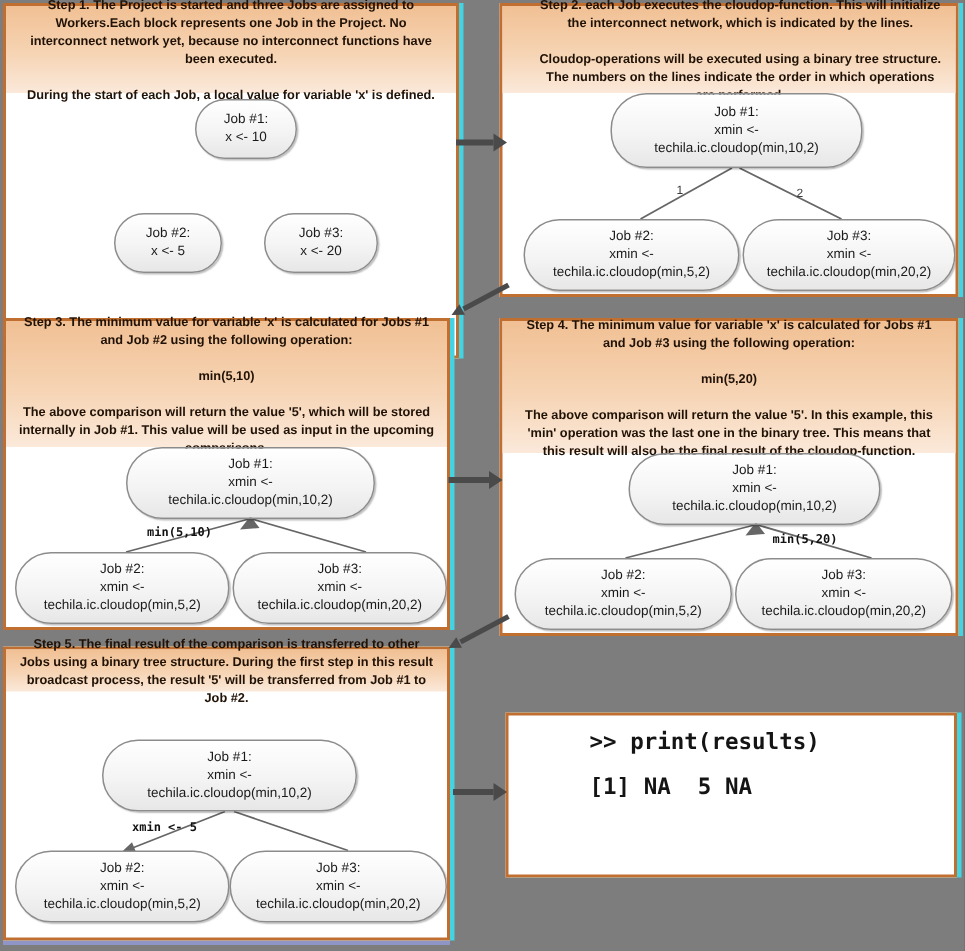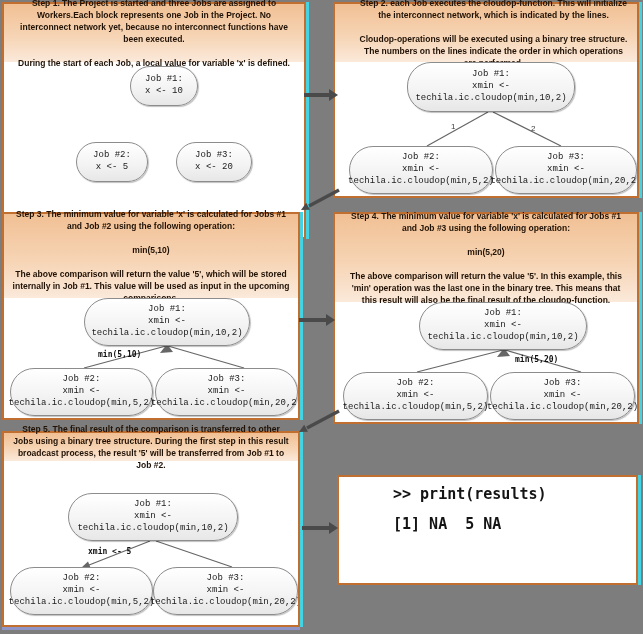--- a/index.html
+++ b/index.html
@@ -36,21 +36,20 @@
   .node{
     position:absolute;
     border:1.4px solid #8c8c8c;
     border-radius:24px;
     background:linear-gradient(180deg,#ffffff 0%,#f4f4f4 55%,#e7e7e7 100%);
     box-sizing:border-box;
     display:flex;flex-direction:column;align-items:center;justify-content:center;
     font-size:9px;line-height:1.3;color:#1a1a1a;
     text-align:center;white-space:pre-line;
     box-shadow:1px 1px 1px rgba(0,0,0,0.25);
-    font-family:Liberation Mono, monospace;
   }
   .tree-svg{position:absolute;left:0;top:0;width:100%;height:100%;}
   .edge-label{
     position:absolute;
     font-size:8px;color:#3c3c3c;
     background:transparent;
   }
   .edge-label.op{
     font-family:"DejaVu Sans Mono", monospace;
     font-weight:bold;color:#111111;font-size:8px;

